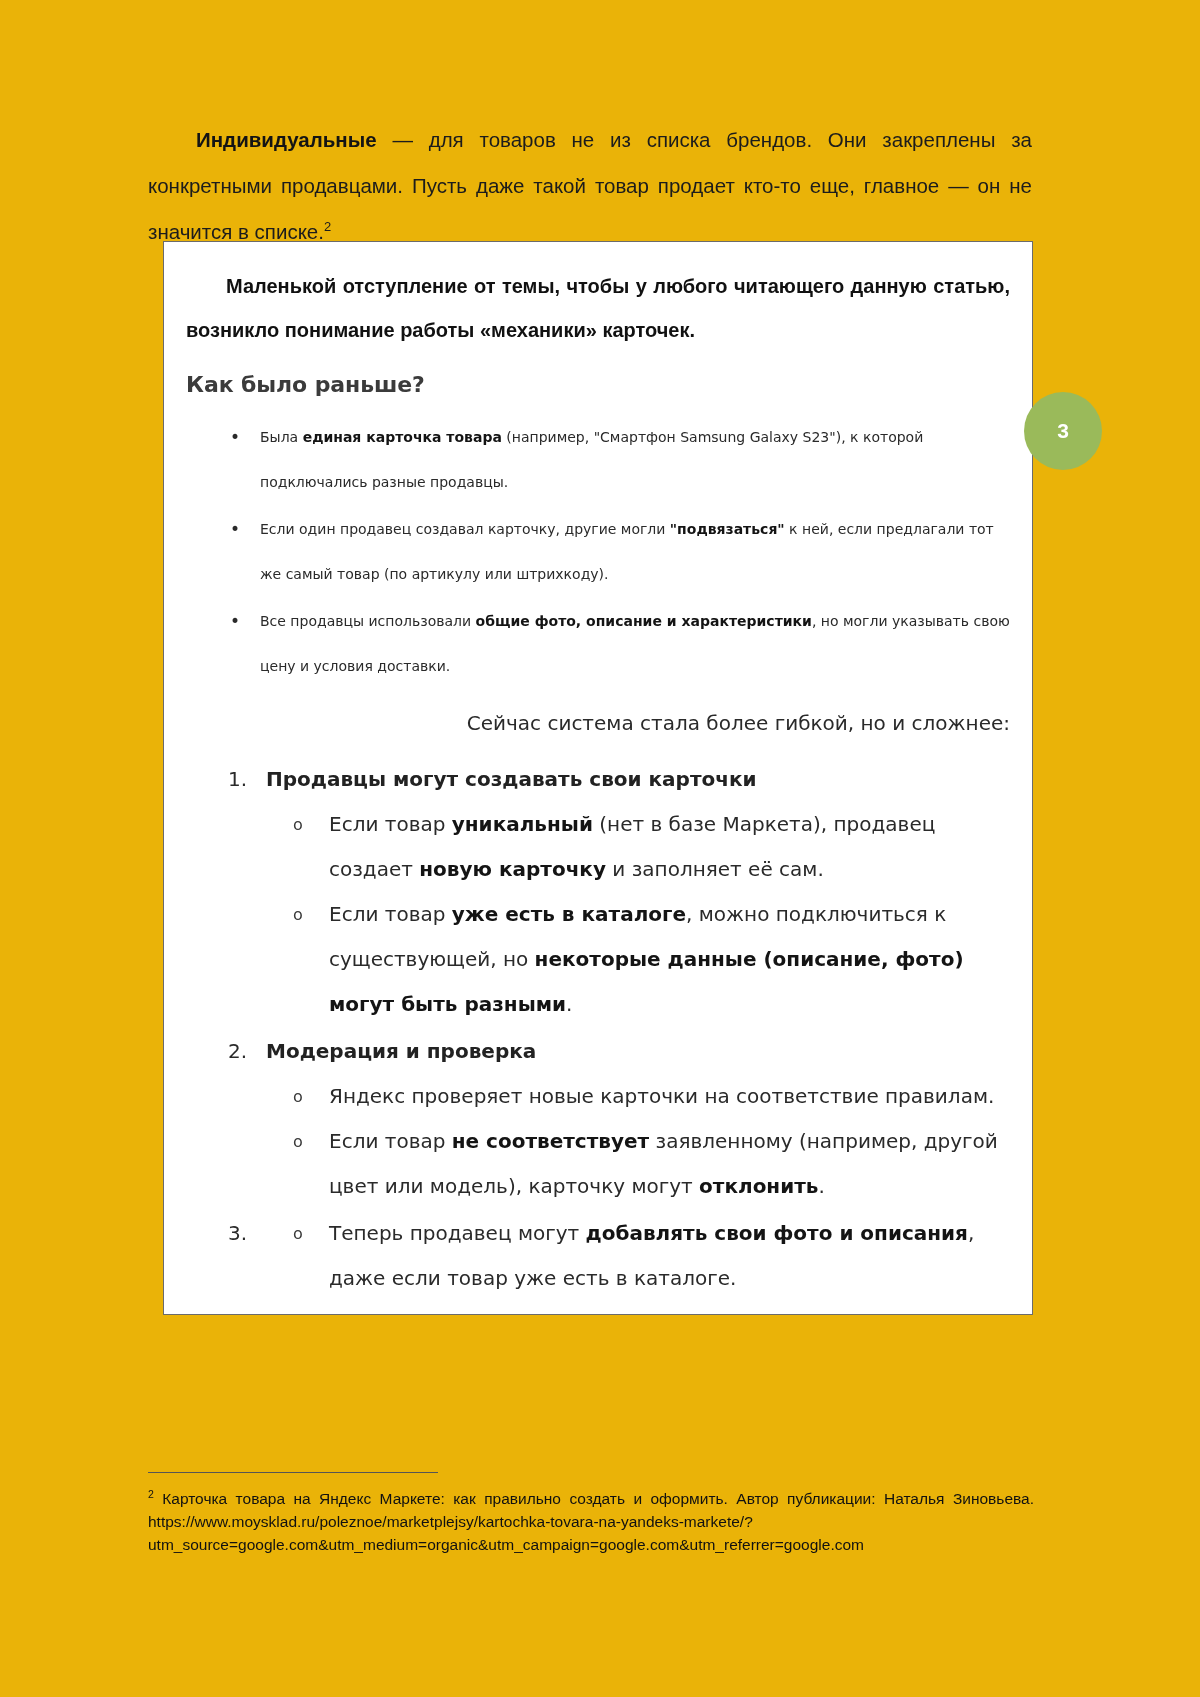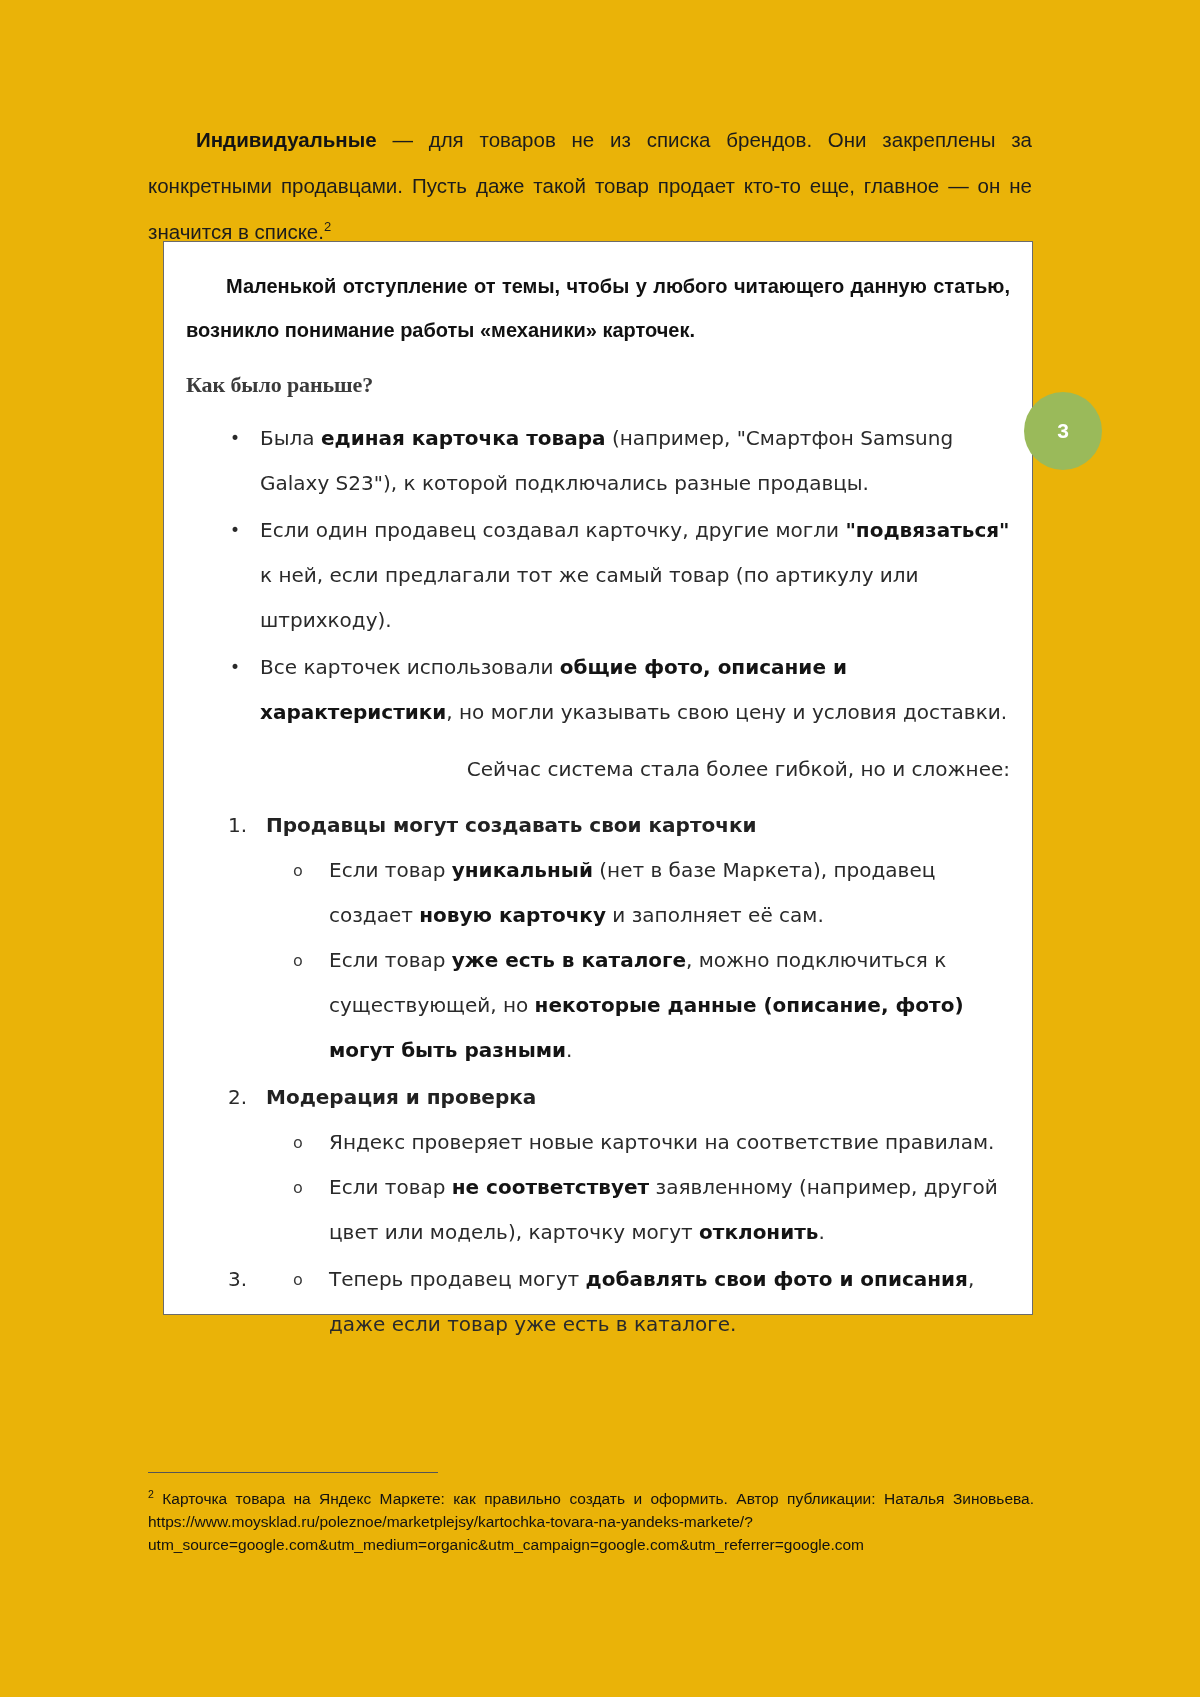--- a/index.html
+++ b/index.html
@@ -65,40 +65,39 @@
     font-family: "Liberation Sans", sans-serif;
     margin: 0 0 20px 0;
   }
 
   .h-sub {
     font-size: 22px;
     font-weight: bold;
     color: #3b3b3b;
     margin: 18px 0 18px 0;
     letter-spacing: -0.1px;
-    font-family: Liberation Serif, serif;
   }
 
   .para {
     font-size: 20px;
     color: #2a2a2a;
     margin: 0 0 14px 0;
     line-height: 40px;
     text-align: right;
   }
 
   
   ul.lvl1 {
     list-style: none;
     margin: 0 0 14px 0;
     padding: 0 0 0 42px;
   }
   ul.lvl1 > li {
     position: relative;
-    font-size: 20px;
+    font-size: 14px;
     line-height: 45px;
     color: #2a2a2a;
     margin-bottom: 2px;
     padding-left: 32px;
   }
   ul.lvl1 > li::before {
     content: "\2022";
     position: absolute;
     left: 2px;
     top: 0;
@@ -218,21 +217,21 @@
 
   <div class="callout">
 
     <p class="callout-lead">Маленькой отступление от темы, чтобы у любого читающего данную статью, возникло понимание работы «механики» карточек.</p>
 
     <h2 class="h-sub">Как было раньше?</h2>
 
     <ul class="lvl1" id="past-bullets">
         <li><span>Была </span><span class="b">единая карточка товара</span><span> (например, "Смартфон Samsung Galaxy S23"), к которой подключались разные продавцы.</span></li>
         <li><span>Если один продавец создавал карточку, другие могли </span><span class="b">"подвязаться"</span><span> к ней, если предлагали тот же самый товар (по артикулу или штрихкоду).</span></li>
-        <li><span>Все карточек использовали </span><span class="b">общие фото, описание и характеристики</span><span>, но могли указывать свою цену и условия доставки.</span></li>
+        <li><span>Все продавцы использовали </span><span class="b">общие фото, описание и характеристики</span><span>, но могли указывать свою цену и условия доставки.</span></li>
       </ul>
 
 
     <p class="para">Сейчас система стала более гибкой, но и сложнее:</p>
 
     <ol class="num" id="now-list">
         <li>
           <span class="num-title">Продавцы могут создавать свои карточки</span>
           <ul class="lvl2">
             <li><span>Если товар </span><span class="b">уникальный</span><span> (нет в базе Маркета), продавец создает </span><span class="b">новую карточку</span><span> и заполняет её сам.</span></li>

